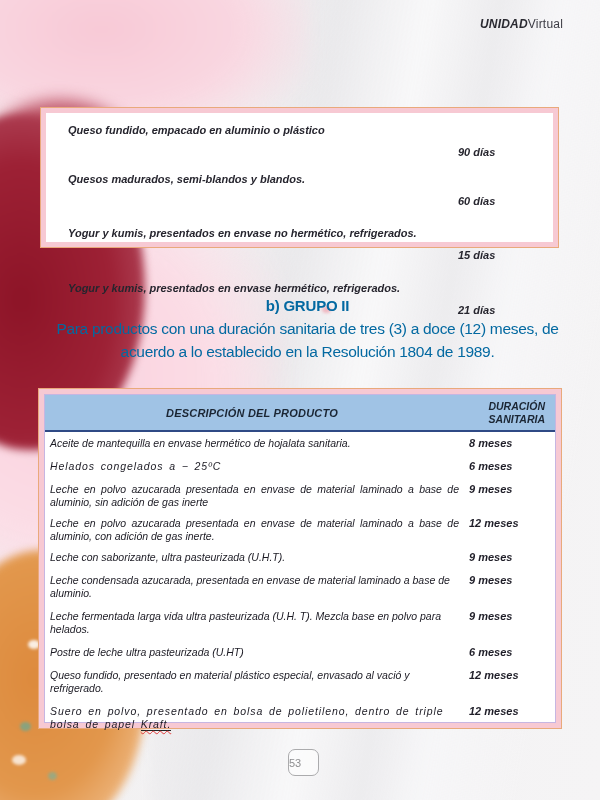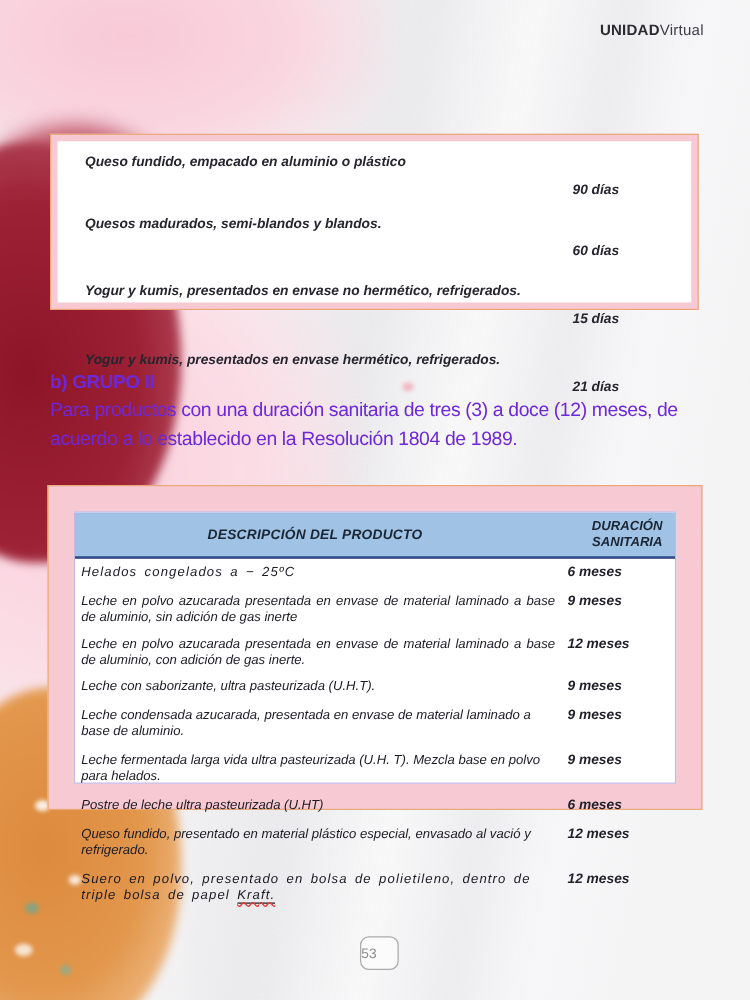--- a/index.html
+++ b/index.html
@@ -29,43 +29,43 @@
   .d2 { left:55px; top:700px; width:10px; height:8px; background:rgba(255,255,255,.8);}
   .d3 { left:12px; top:755px; width:14px; height:10px; background:rgba(255,255,255,.75);}
   .d4 { left:20px; top:722px; width:11px; height:9px; background:#74A78C; opacity:.8;}
   .d5 { left:48px; top:772px; width:9px; height:8px; background:#7FB096; opacity:.7;}
   .d6 { left:322px; top:306px; width:9px; height:7px; background:#F0A9B4; opacity:.8;}
 
   
   .content { position:absolute; inset:0; }
 
   .brand { position:absolute; top:17px; right:37px; font-size:12px; color:#2A2A31; letter-spacing:.2px; }
-  .brand b { font-weight:bold; }
+  .brand b { font-weight:bold;font-style:italic; }
   .brand span.light { font-weight:normal; color:#3C3C44; }
 
   
   .table1 { position:absolute; left:40px; top:107px; width:519px; height:141px;
     background:#F7C9D3; border:1.5px solid #E9A97B; padding:5px; }
   .table1-inner { background:#FFFFFF; width:100%; height:100%; padding:10px 0 12px 22px; }
   .t1-row { display:flex; align-items:flex-start; font-style:italic; font-weight:bold;
     font-size:11px; line-height:14px; color:#26252E; }
   .t1-row:nth-child(1){ margin-bottom:13px; }
   .t1-row:nth-child(2){ margin-bottom:18px; }
   .t1-row:nth-child(3){ margin-bottom:19px; }
   .t1-product { flex:1; padding-right:10px; }
   .t1-duration { width:95px; flex:none; padding-top:1px;margin-top:21px; }
 
   
-  .groupii { position:absolute; left:40px; top:297px; width:535px; color:#6d28d9; }
+  .groupii { position:absolute; left:40px; top:297px; width:535px; color:#0369a1;text-align:center; }
   .groupii h3 { font-size:15px; font-weight:bold; letter-spacing:-.2px; margin-bottom:3px; }
   .groupii p { font-size:15.5px; line-height:23px; letter-spacing:-.3px; }
 
   
-  .table2 { position:absolute; left:38px; top:388px; width:524px; height:260px;
-    background:#F7C9D3; border:1.5px solid #E9A97B; padding:20px; }
+  .table2 { position:absolute; left:38px; top:388px; width:524px; height:341px;
+    background:#F7C9D3; border:1.5px solid #E9A97B; padding:5px; }
   .table2-inner { background:#FFFFFF; width:100%; height:100%; border:1px solid #C6B6E2; display:flex; flex-direction:column; }
   .t2-head { display:flex; background:#A0C3E5; border-bottom:2px solid #2F4A85; flex:none; height:37px; }
   .t2-head-product { flex:1; display:flex; align-items:center; justify-content:center;
     font-style:italic; font-weight:bold; font-size:11px; color:#1B2634; letter-spacing:.2px; }
   .t2-head-duration { width:96px; flex:none; display:flex; flex-direction:column; align-items:flex-end;
     justify-content:center; padding-right:10px; font-style:italic; font-weight:bold; font-size:10.5px;
     line-height:13px; color:#1B2634; }
   .t2-body { flex:1; padding:5px 4px 0 5px; }
   .t2-row { display:flex; align-items:flex-start; margin-bottom:10px; }
   .t2-row.two { margin-bottom:8px; }
@@ -131,20 +131,24 @@
   <div class="table2">
     <div class="table2-inner">
       <div class="t2-head">
         <div class="t2-head-product">DESCRIPCIÓN DEL PRODUCTO</div>
         <div class="t2-head-duration">
           <span>DURACIÓN</span>
           <span>SANITARIA</span>
         </div>
       </div>
       <div class="t2-body">
+          <div class="t2-row">
+            <span class="t2-product">Aceite de mantequilla en envase hermético de hojalata sanitaria.</span>
+            <span class="t2-duration">8 meses</span>
+          </div>
           <div class="t2-row spaced">
             <span class="t2-product">Helados congelados a − 25ºC</span>
             <span class="t2-duration">6 meses</span>
           </div>
           <div class="t2-row justify two">
             <span class="t2-product">Leche en polvo azucarada presentada en envase de material laminado a  base de aluminio, sin adición de gas inerte</span>
             <span class="t2-duration">9 meses</span>
           </div>
           <div class="t2-row justify two">
             <span class="t2-product">Leche en polvo azucarada presentada en envase de material laminado a  base de aluminio, con adición de gas inerte.</span>

